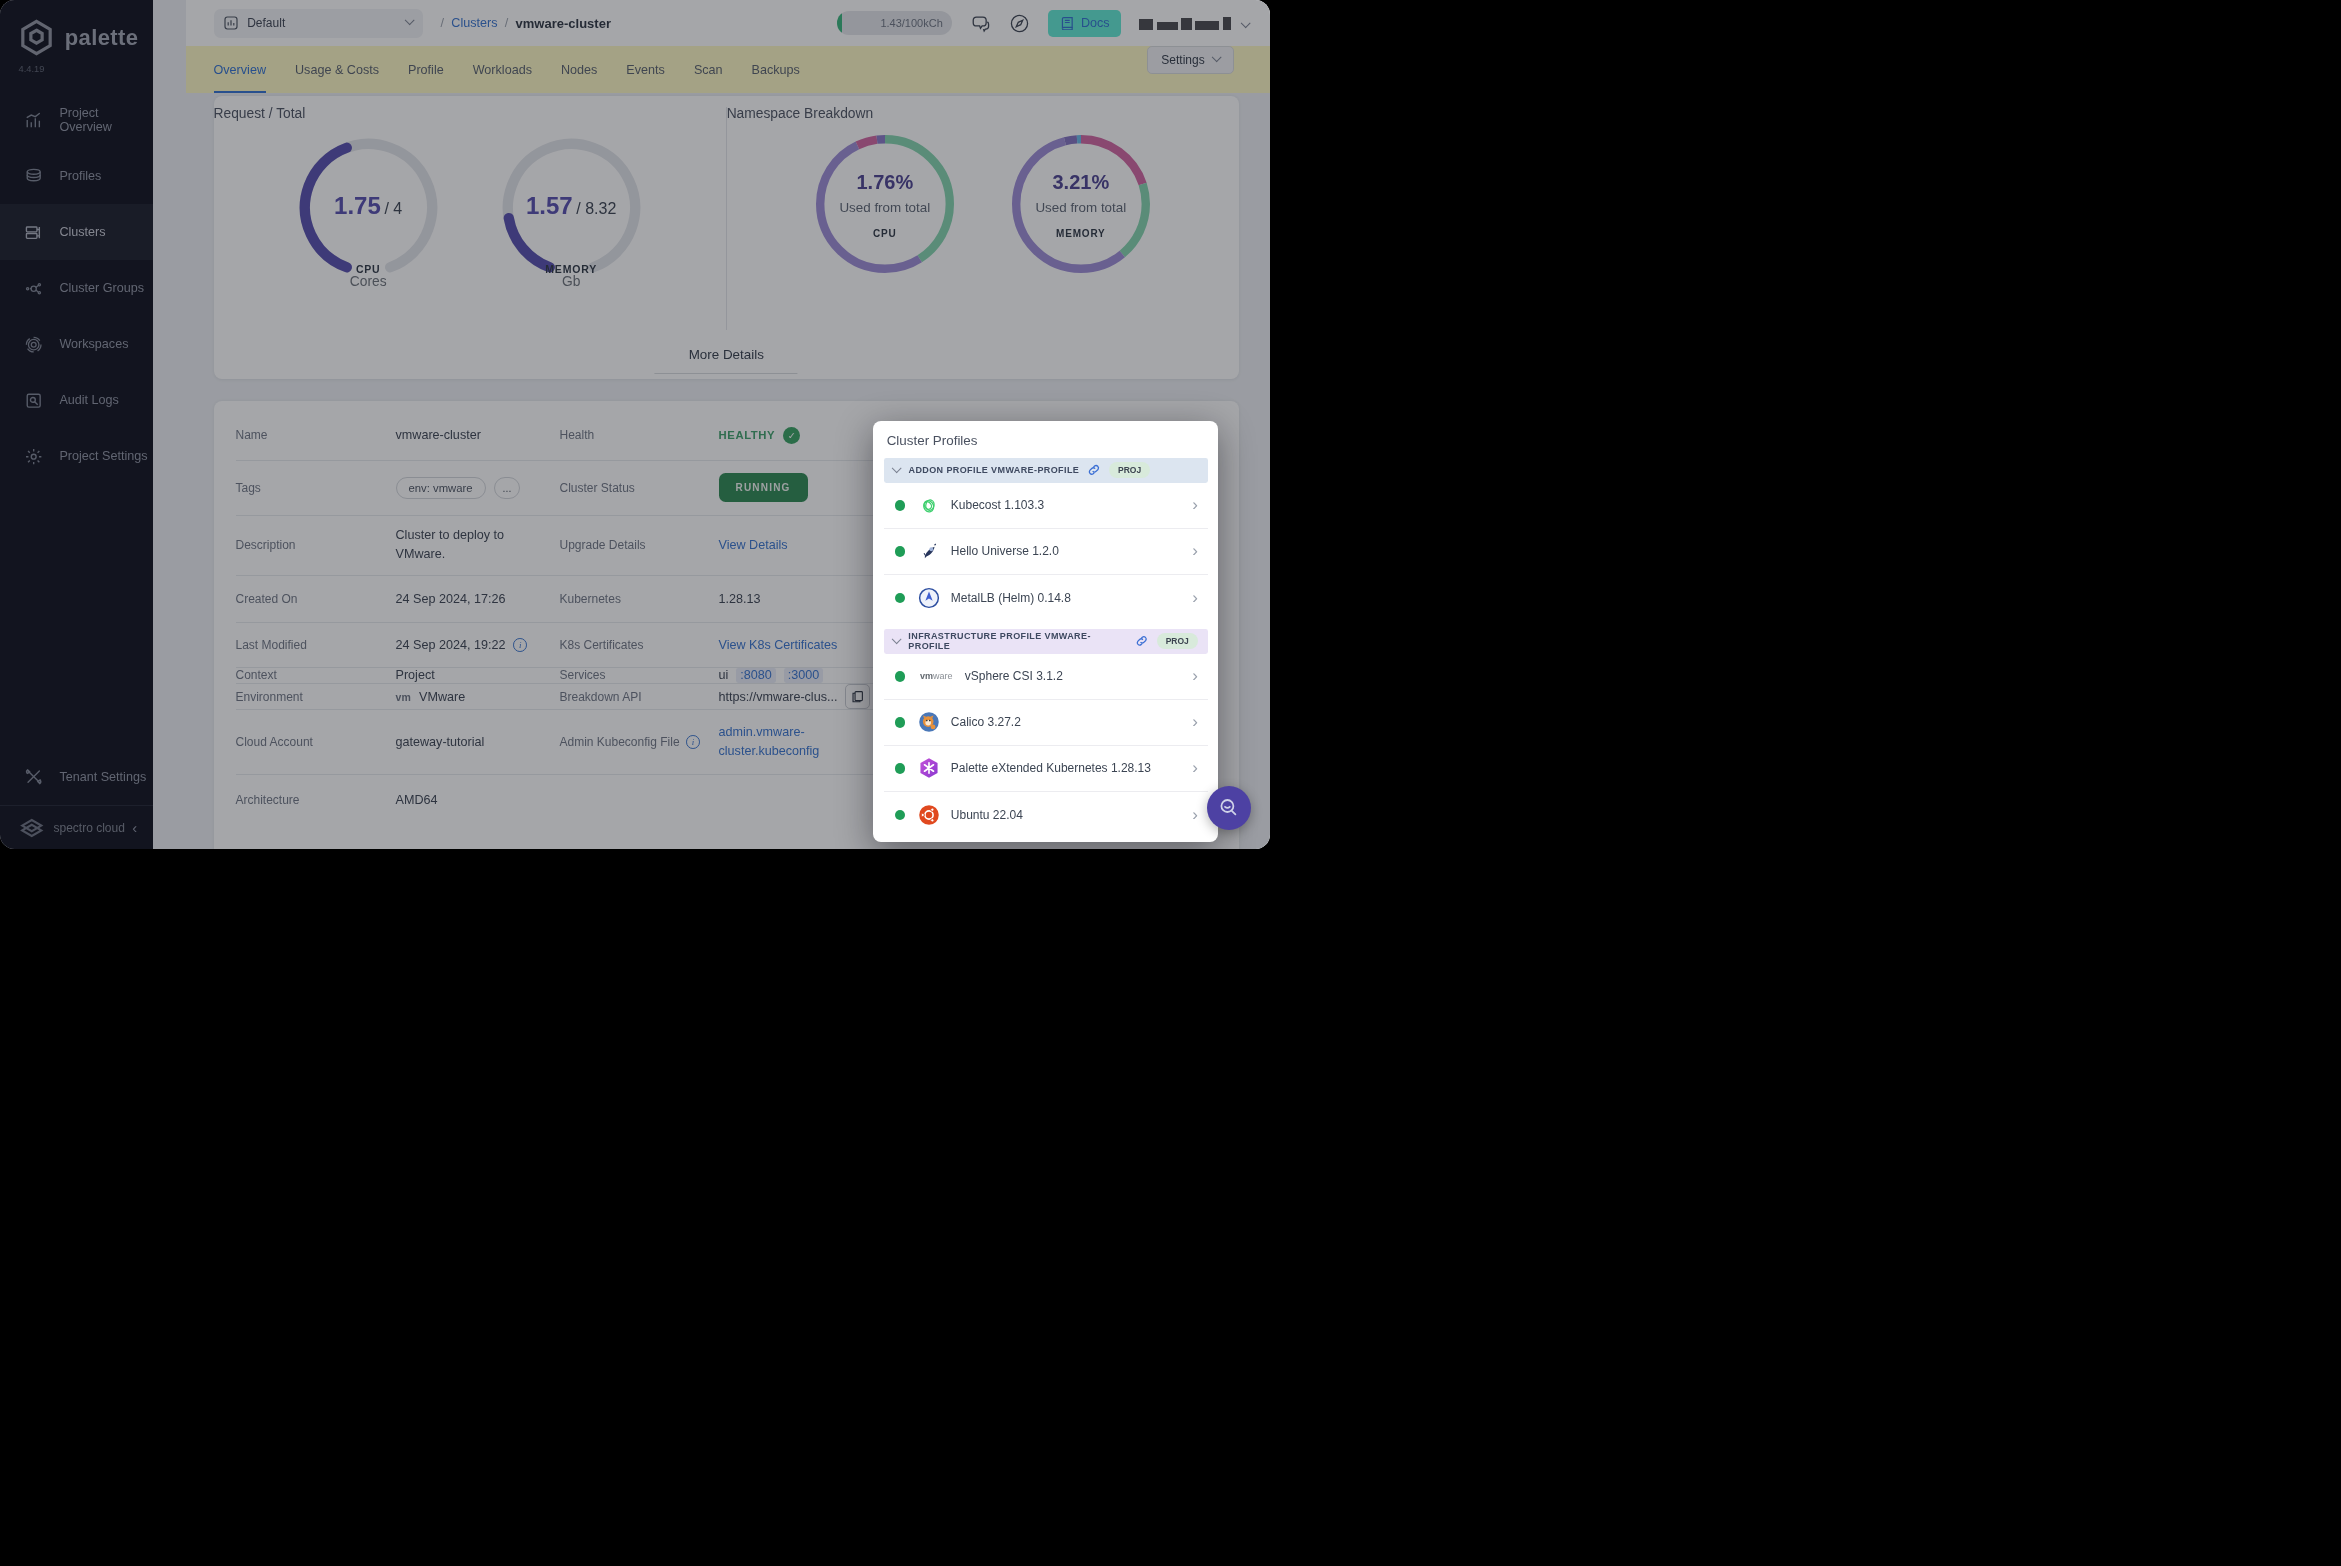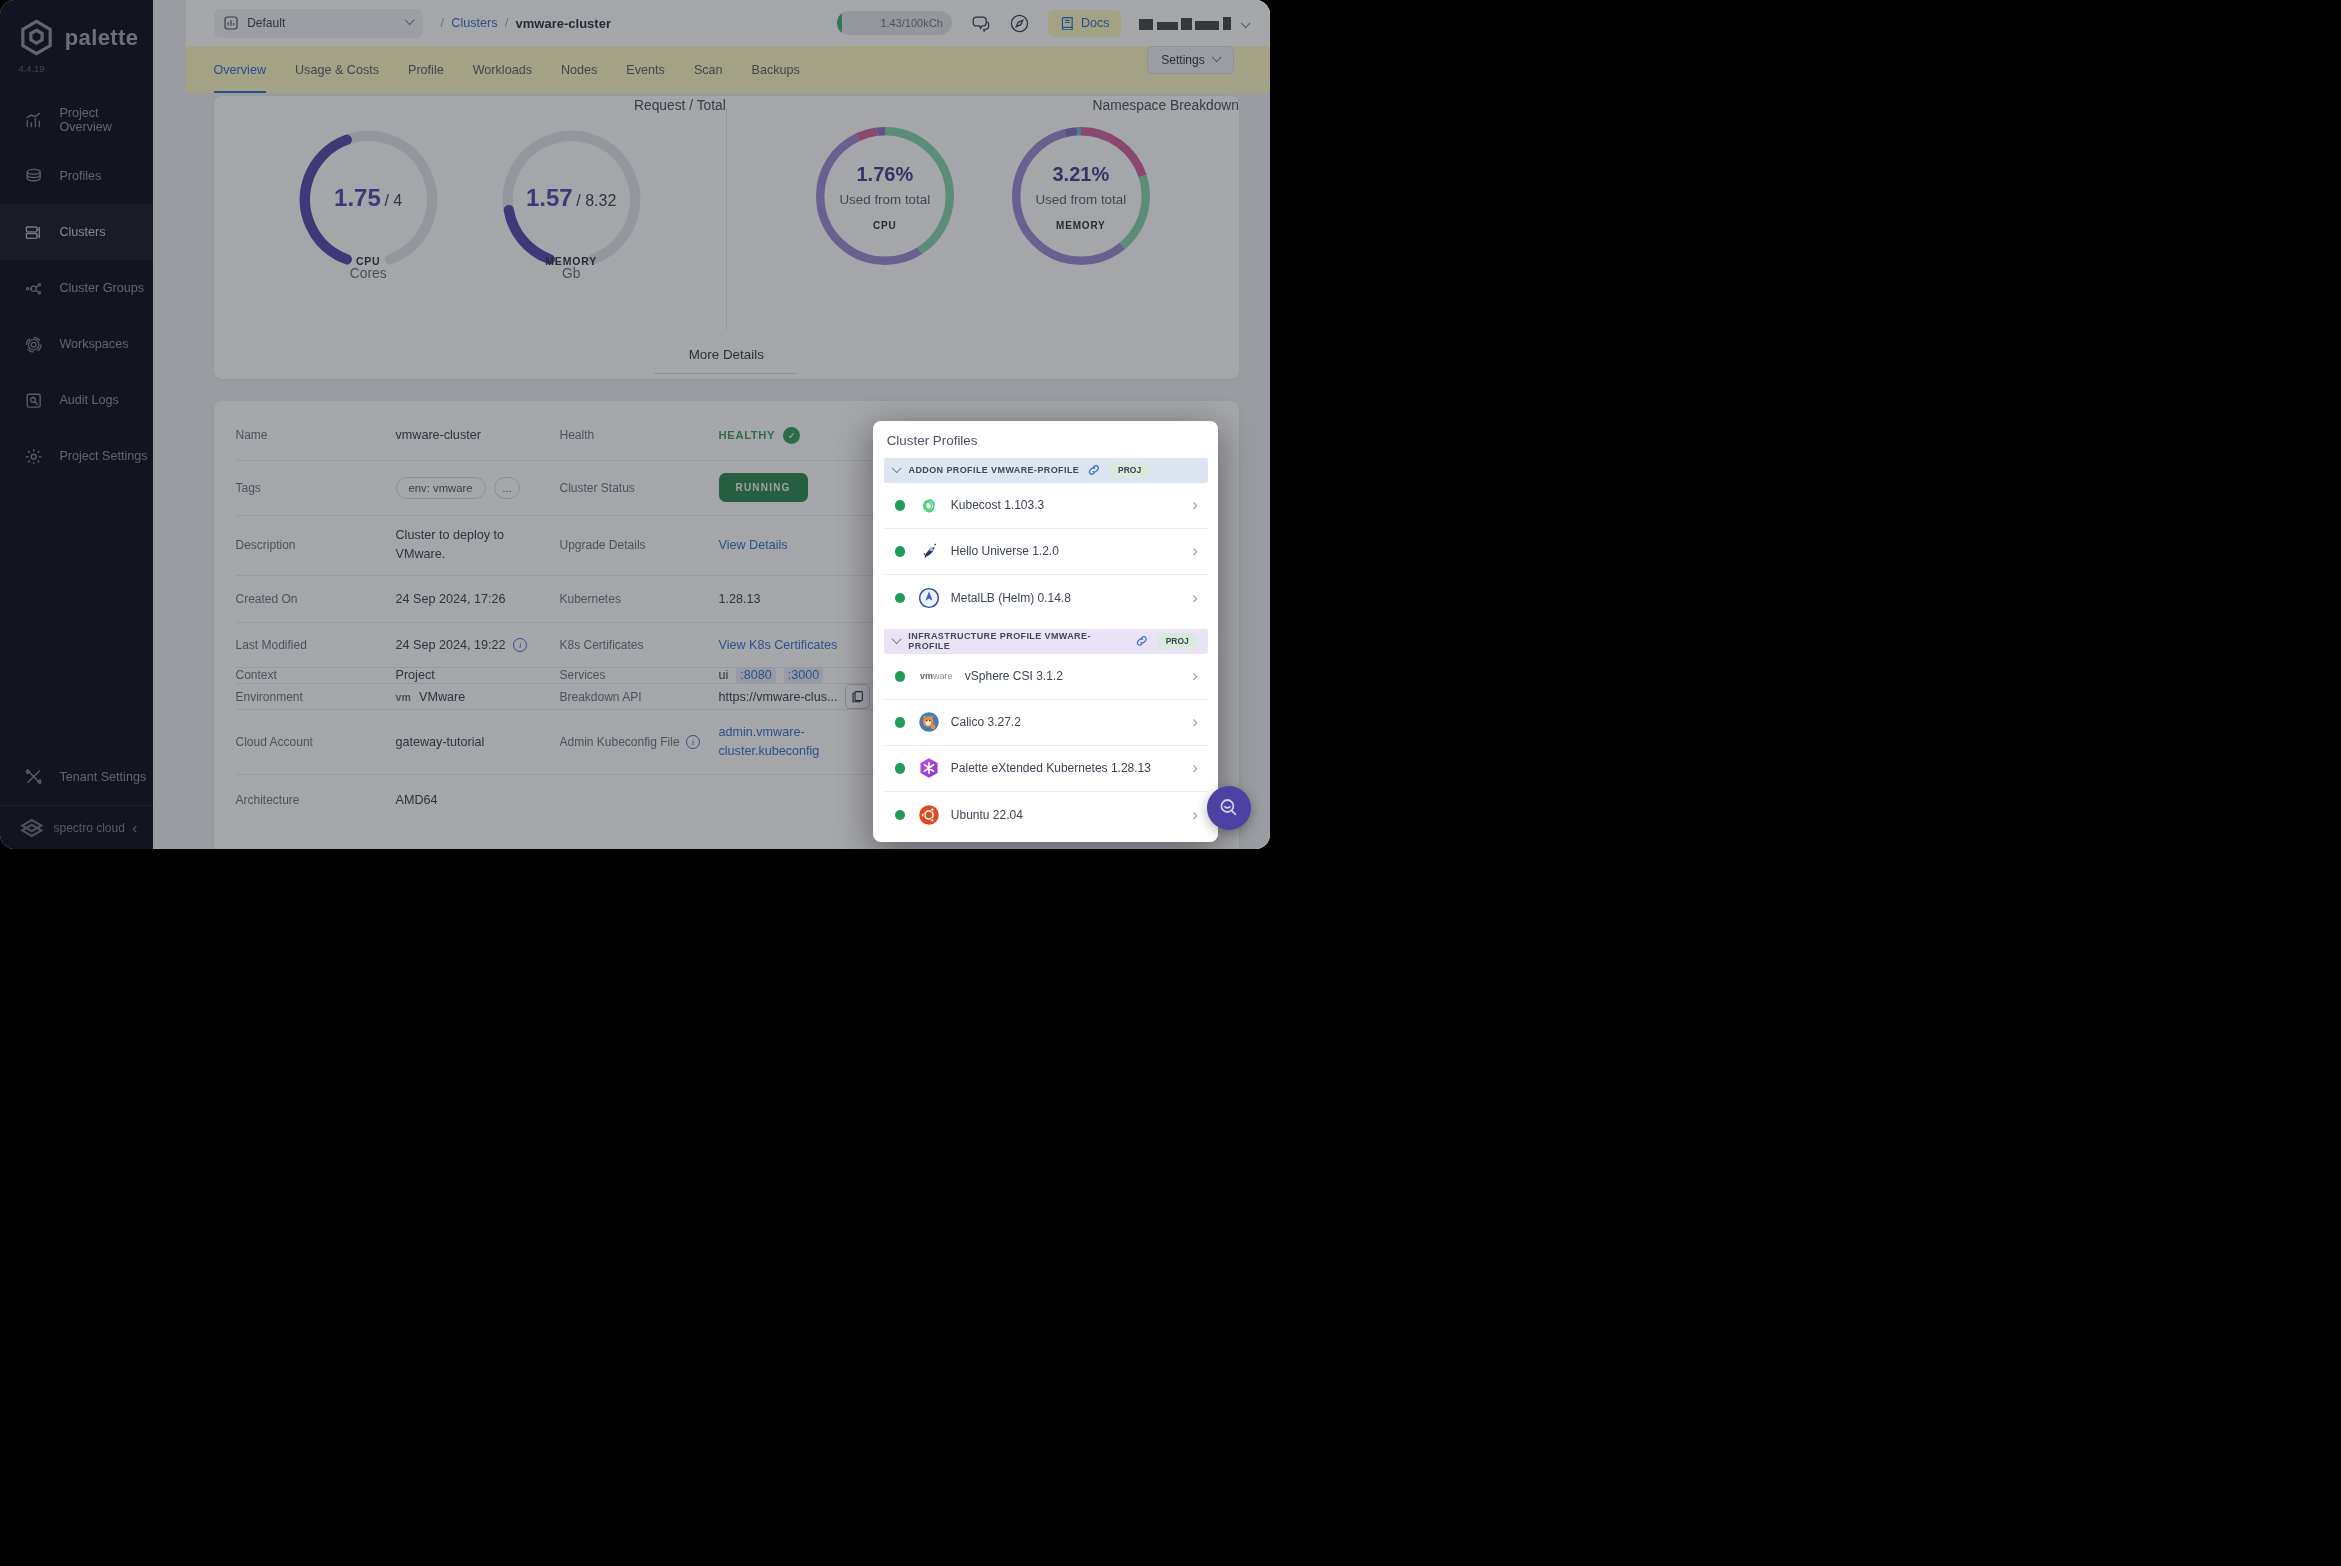--- a/index.html
+++ b/index.html
@@ -33,37 +33,37 @@
   .proj-select .chev { margin-left:auto; }
   .crumb { display:flex; align-items:center; gap:7.3px; margin-left:18px; font-size:12.6px; }
   .crumb .sep { color:#9aa0ab; }
   .crumb a { color:#3572cf; text-decoration:none; cursor:pointer; }
   .crumb .cur { color:#2b3340; font-weight:bold; font-size:13px; }
   .top-right { margin-left:auto; display:flex; align-items:center; gap:18px; padding-right:21px; }
   .usage-pill { position:relative; width:115px; height:24px; background:#e3e5e9; border-radius:12px; display:flex; align-items:center; justify-content:flex-end; padding-right:9.7px; cursor:pointer; overflow:hidden; }
   .usage-pill .ubar { position:absolute; left:0; top:0; bottom:0; width:4.9px; background:#35b57a; border-radius:12px 0 0 12px; }
   .usage-pill .utext { font-size:11px; color:#6b7280; }
   .icon-btn { background:none; border:none; cursor:pointer; display:flex; align-items:center; }
-  .docs-btn { display:flex; align-items:center; gap:6.5px; background:#fef9c3; border:none; border-radius:4.9px; height:27px; padding:0 11.3px; color:#2f6fd0; font-size:12.6px; cursor:pointer; font-family:inherit; }
+  .docs-btn { display:flex; align-items:center; gap:6.5px; background:#5eead4; border:none; border-radius:4.9px; height:27px; padding:0 11.3px; color:#2f6fd0; font-size:12.6px; cursor:pointer; font-family:inherit; }
   .user-menu { display:flex; align-items:flex-end; gap:3.2px; cursor:pointer; }
   .user-menu .blk { background:#46464c; display:inline-block; }
 
   
   .tabbar { position:absolute; left:0; right:0; top:46px; height:47px; background:#fef9c3; display:flex; align-items:flex-start; }
   .tabs { display:flex; gap:29px; margin-left:27.5px; height:100%; align-items:center; }
   .tab { font-size:12.6px; color:#565e6c; cursor:pointer; height:100%; display:flex; align-items:center; border-bottom:2.4px solid transparent; padding-top:2.4px; }
   .tab.active { color:#2f6fd0; border-bottom-color:#2f6fd0; }
   .settings-btn { margin-left:auto; margin-right:36px; display:flex; align-items:center; gap:8px; height:28px; padding:0 13px; background:#f0f1f4; border:0.8px solid #d8dadd; border-radius:4.9px; font-size:12px; color:#2f3745; cursor:pointer; font-family:inherit; }
 
   
   .content { position:absolute; left:0; right:0; top:93px; bottom:0; background:#edeff3; }
   .card { position:absolute; background:#fff; border-radius:8px; box-shadow:0 0.8px 3.2px rgba(30,35,50,.08); }
   .card-overview { left:27.5px; right:31px; top:3.2px; height:283px; display:flex; }
   .half { flex:1; position:relative; }
-  .half-title { text-align:right; margin-top:2px; font-size:13.8px; color:#4a5160; }
+  .half-title { text-align:left; margin-top:10px; font-size:13.8px; color:#4a5160; }
   .vdiv { width:0.8px; background:#e3e5e9; margin:11.3px 0 49px; }
   .gauges { display:flex; justify-content:center; gap:52px; margin-top:11.3px;text-decoration:underline; }
   .gauge { position:relative; width:151px; height:151px; }
   .gauge svg { position:absolute; inset:0; }
   .gauge circle { fill:none; stroke-width:13; stroke-linecap:round; }
   .gtext { position:absolute; left:0; right:0; top:60px; text-align:center; }
   .gv { font-size:24px; font-weight:bold; color:#544cad; }
   .gt { font-size:16px; color:#3a4251; }
   .gunit { position:absolute; left:0; right:0; top:94px; text-align:center; font-size:13.8px; color:#6a7078;margin-top:48px; }
   .gcap { position:absolute; left:0; right:0; top:131px; text-align:center; font-size:10.5px; font-weight:bold; letter-spacing:0.8px; color:#2b3442; }

